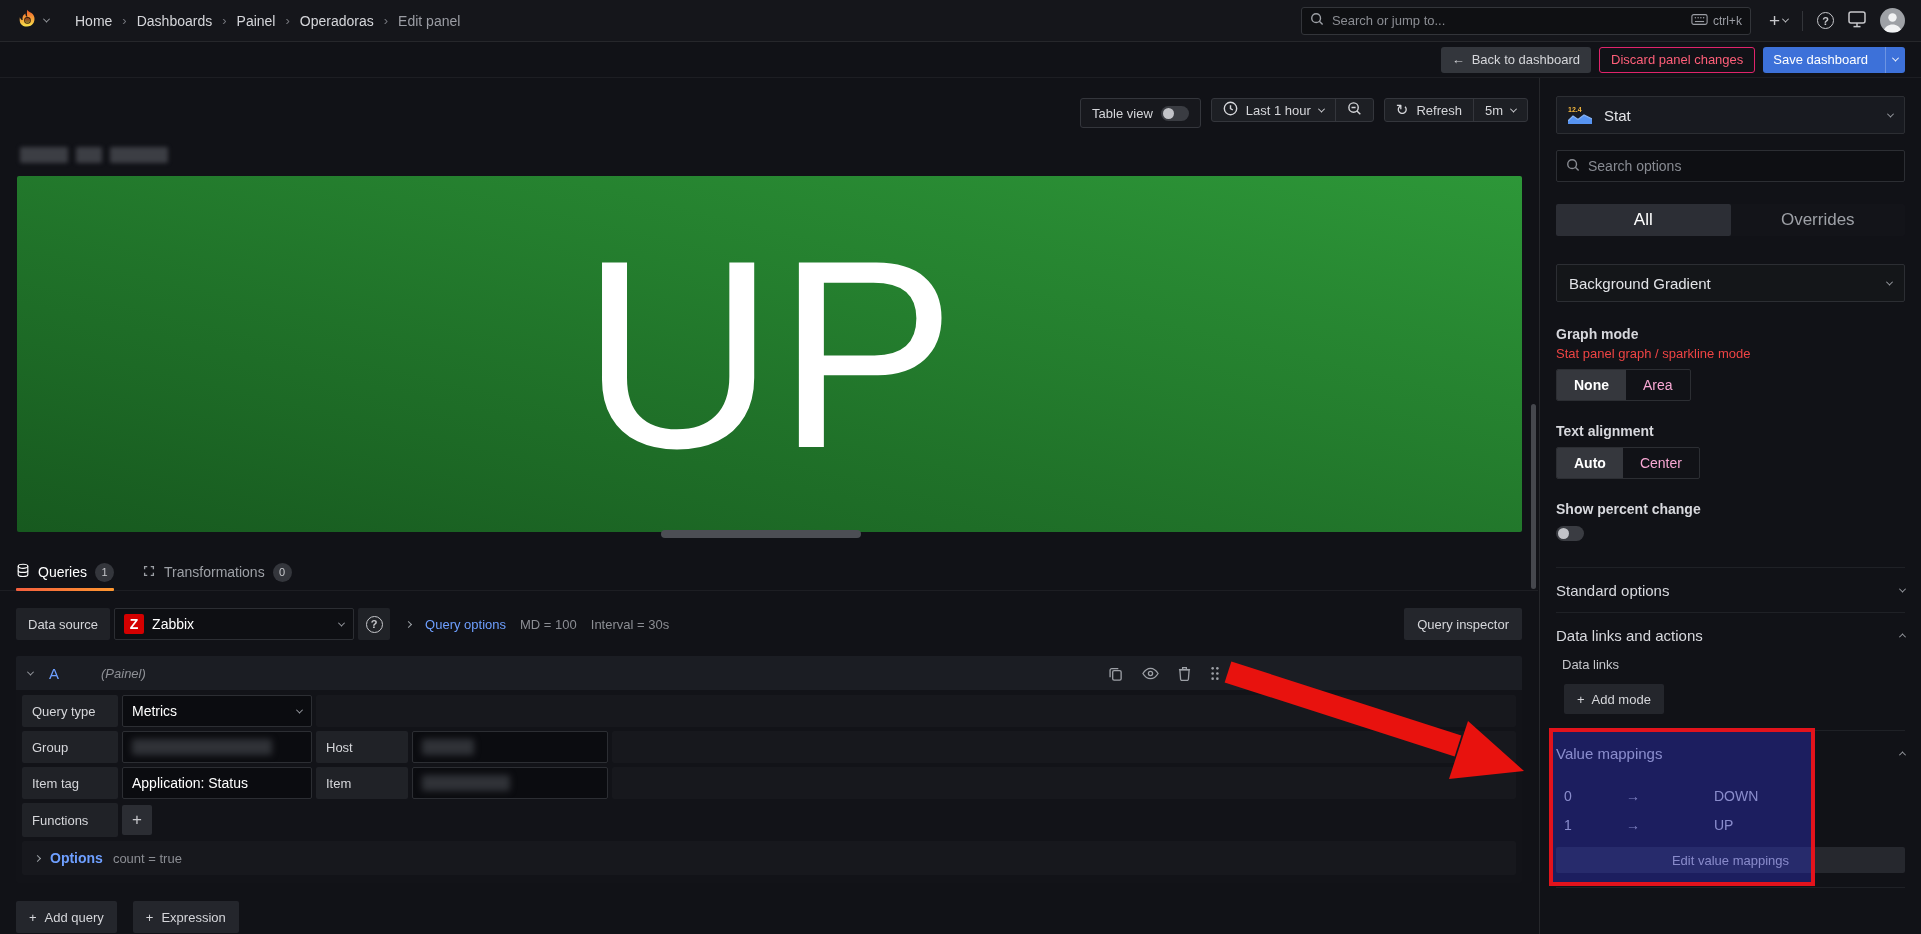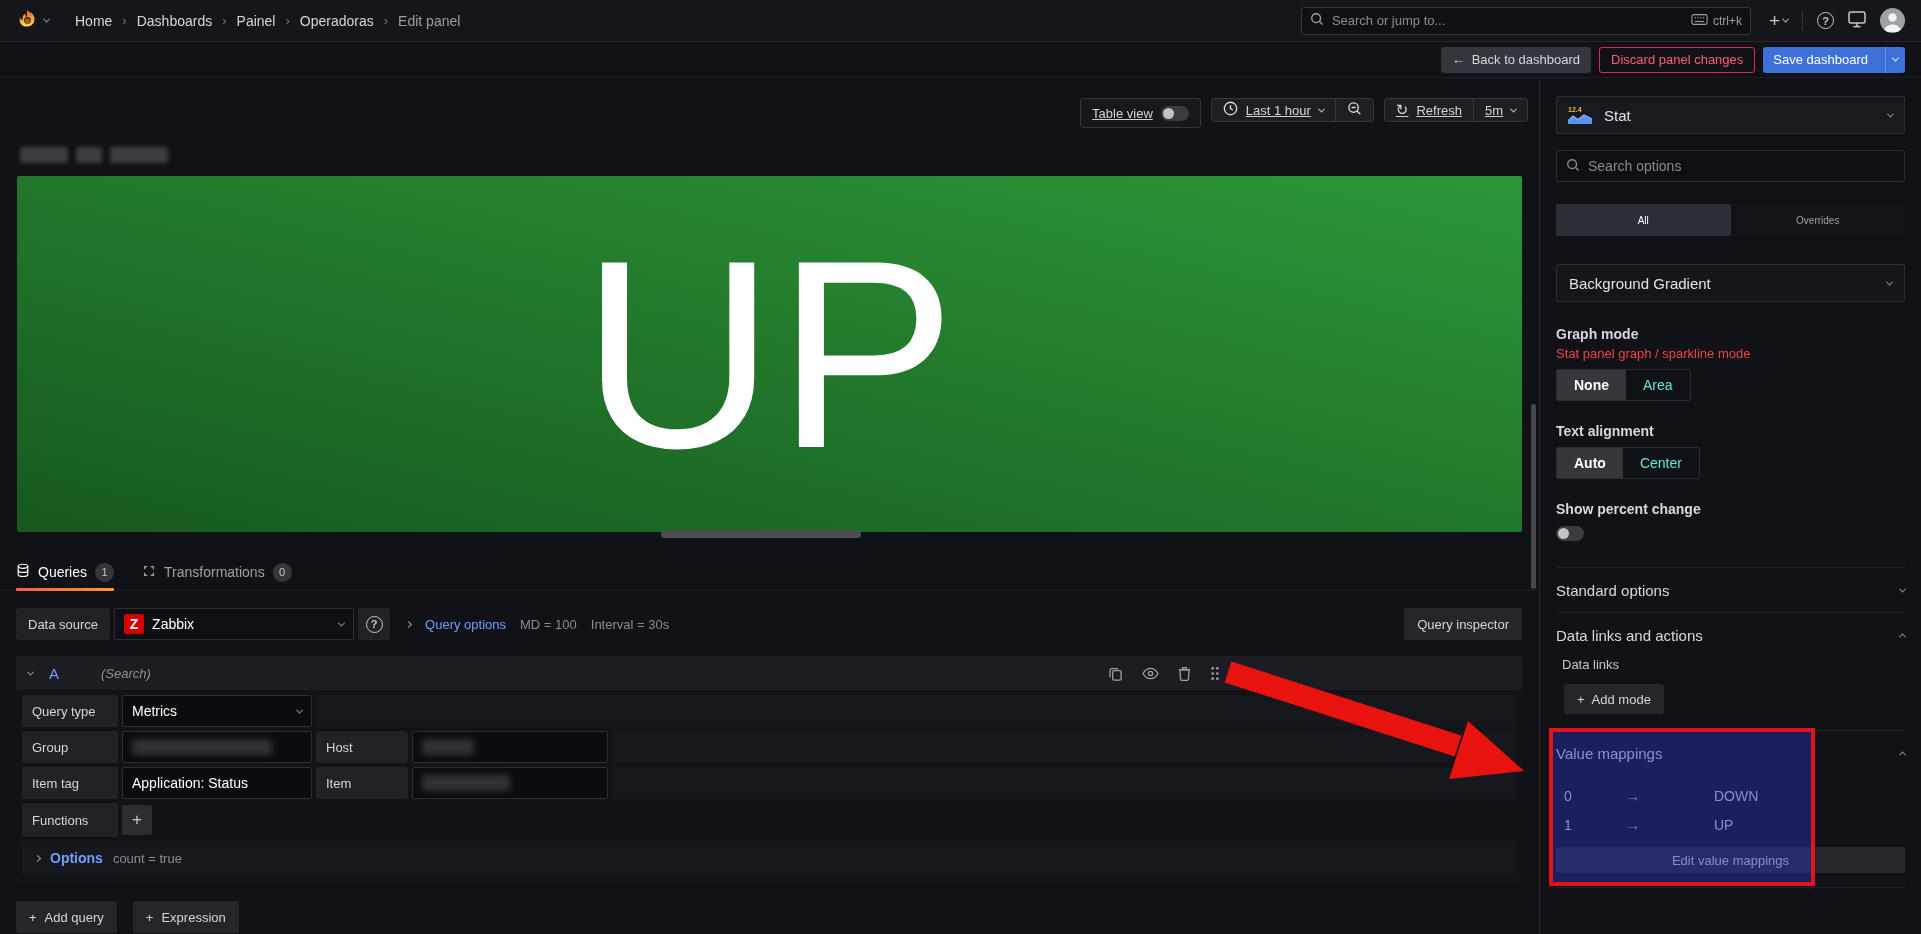--- a/index.html
+++ b/index.html
@@ -58,21 +58,21 @@
   .chev { display:inline-block; width:7px; height:7px;
     border-right:1.5px solid currentColor; border-bottom:1.5px solid currentColor; }
   .chev.down { transform:rotate(45deg) translate(-1px,-1px); }
   .chev.up { transform:rotate(-135deg) translate(-1px,-1px); }
   .chev.right { transform:rotate(-45deg); }
   .chev.sm { width:5px; height:5px; }
   
   .main { position:absolute; top:78px; left:0; width:1538px; height:856px; }
   .vscroll { position:absolute; left:1531px; top:326px; width:5px; height:185px;
     background:#45474d; border-radius:3px; }
-  .paneltoolbar { position:absolute; top:20px; right:10px; display:flex; gap:10px;text-decoration:underline; }
+  .paneltoolbar { position:absolute; top:20px; right:10px; display:flex; gap:10px; }
   .tb-btn {
     display:flex; align-items:center; gap:8px; height:30px; padding:0 11px;
     background:#17181d; border:1px solid #34363c; border-radius:3px;
     color:#d5d6da; font-size:13px; cursor:pointer;
   }
   .tb-group { display:flex; height:24px; border:1px solid #34363c; border-radius:3px;
     background:#1d1f24; overflow:hidden; }
   .tb-group .seg { display:flex; align-items:center; gap:8px; padding:0 11px;
     font-size:13px; color:#d5d6da; cursor:pointer; }
   .tb-group .seg + .seg { border-left:1px solid #34363c; }
@@ -152,32 +152,32 @@
   .viz-select .vlabel { font-size:15px; color:#e2e3e7; }
   .viz-select .chev, .scheme-select .chev { margin-left:auto; color:#9da0a6; }
   .stat-ico { display:flex; flex-direction:column; align-items:flex-start; width:26px; }
   .stat-ico .n { color:#f5b73d; font-size:7px; font-weight:bold; line-height:7px; }
   .sb-search { margin-top:16px; height:32px; display:flex; align-items:center; gap:8px;
     padding:0 9px; background:#0e0f13; border:1px solid #2c2e33; border-radius:2px; }
   .sb-search input { flex:1; background:transparent; border:none; outline:none; color:#c7c8cc;
     font-size:14px; font-family:inherit; }
   .sb-search input::placeholder { color:#888b92; }
   .filter-tabs { margin-top:22px; height:32px; display:flex; background:#131419; border-radius:2px; }
-  .ftab { flex:1; display:flex; align-items:center; justify-content:center; font-size:10px;
+  .ftab { flex:1; display:flex; align-items:center; justify-content:center; font-size:17px;
     color:#9da0a6; cursor:pointer; border-radius:2px; }
   .ftab.active { background:#2c2e35; color:#fff; }
   .scheme-select { margin-top:28px; height:38px; display:flex; align-items:center; gap:10px;
     padding:0 12px; background:#141619; border:1px solid #2c2e33; border-radius:2px;
     font-size:15px; color:#e2e3e7; cursor:pointer; }
   .opt-label { font-size:14px; font-weight:600; color:#d7d8dd; }
   .opt-sub { font-size:13px; color:#ef4444; margin-top:4px; }
   .radio-group { margin-top:8px; display:inline-flex; border:1px solid #2c2e33; border-radius:2px;
     overflow:hidden; }
   .rseg { padding:0 17px; height:30px; display:flex; align-items:center; font-size:14px;
-    color:#5eead4; cursor:pointer; }
+    color:#f9a8d4; cursor:pointer; }
   .rseg.active { background:#35373d; color:#fff; font-weight:600; }
   .mt24 { margin-top:24px; } .mt22 { margin-top:22px; }
   .sec-head { height:44px; display:flex; align-items:center; justify-content:space-between;
     font-size:15px; color:#d8d9de; cursor:pointer; }
   .sec-head .chev { color:#9da0a6; }
   .sec-wrap { border-top:1px solid #1f2126; }
   .sections { margin-top:26px; }
   .dl-label { font-size:13px; color:#c4c5ca; margin:0 0 12px 6px; }
   .addlink { margin:0 0 16px 8px; height:30px; display:inline-flex; align-items:center; gap:7px;
     padding:0 13px; background:#24262c; border:none; border-radius:2px; color:#d5d6da;
@@ -385,21 +385,21 @@
         <span class="spacer"></span>
         <button class="gray-btn">
           <span>Query inspector</span>
         </button>
       </div>
 
       <div class="qcard">
         <div class="qcard-head">
           <span class="chev down sm" style="color:#9da0a6"></span>
           <span class="qref">A</span>
-          <span class="qsrc">(Search)</span>
+          <span class="qsrc">(Painel)</span>
           <span class="qicons">
             <span>
               <svg width="15" height="15" viewBox="0 0 16 16">
                   <rect x="5" y="5" width="9" height="10" rx="1.5" fill="none" stroke="#9da0a6" stroke-width="1.4"></rect>
                   <path d="M11 2.8H4A1.8 1.8 0 0 0 2.2 4.6v7.4" fill="none" stroke="#9da0a6" stroke-width="1.4"></path>
                 </svg>
             </span>
             <span>
               <svg width="17" height="13" viewBox="0 0 18 13">
                   <path d="M1 6.5S4.3 1 9 1s8 5.5 8 5.5-3.3 5.5-8 5.5S1 6.5 1 6.5z" fill="none" stroke="#9da0a6" stroke-width="1.4"></path>

